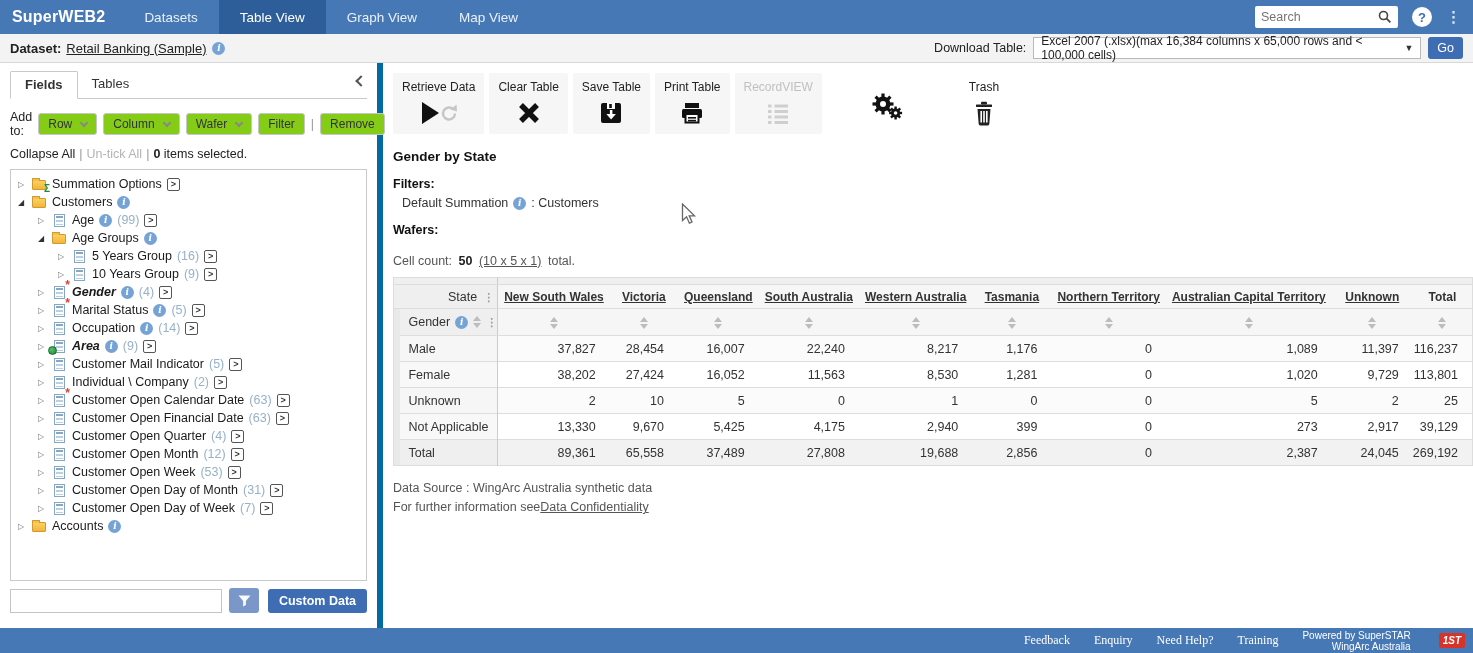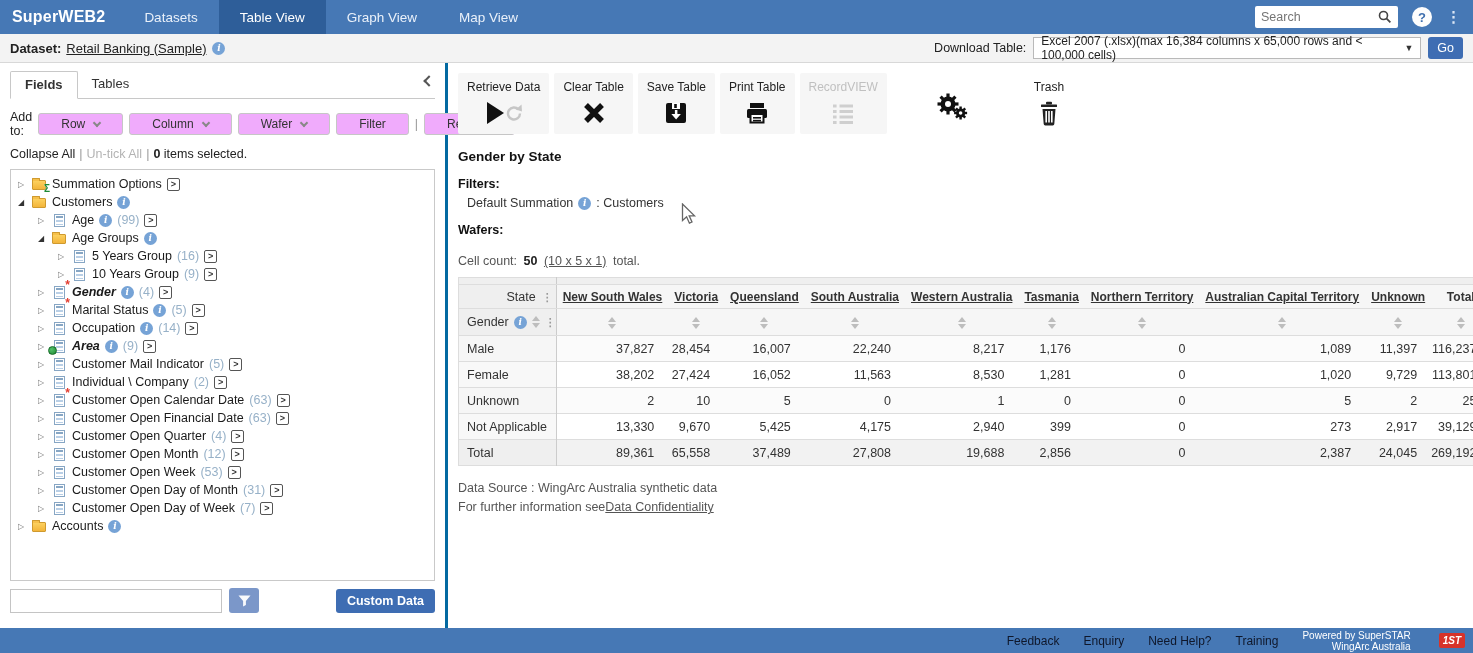--- a/index.html
+++ b/index.html
@@ -22,31 +22,31 @@
   .ds-label { font-weight:bold; margin-right:5px; }
   .ds-link { text-decoration:underline; color:#222; cursor:pointer; margin-right:6px; }
   .ds-right { margin-left:auto; display:flex; align-items:center; }
   .dl-label { font-size:12.5px; margin-right:7px; color:#222; }
   .dl-select { background:#fff; border:1px solid #b9b9b9; height:22px; display:flex; align-items:center; padding:0 7px; font-size:12px; color:#222; cursor:pointer; width:388px; justify-content:space-between; }
   .dl-caret { font-size:9px; color:#333; margin-left:8px; }
   .go-btn { margin-left:7px; background:#3e6db3; color:#fff; border:none; border-radius:3px; height:22px; padding:0 9px; font-size:12.5px; cursor:pointer; font-family:"Liberation Sans",sans-serif; }
 
   
   .main { display:flex; height:565px; }
-  .sidebar { width:448px; border-right:3px solid #0369a1; padding:8px 10px 0 10px; background:#fff; flex-shrink:0; }
+  .sidebar { width:383px; border-right:6px solid #0369a1; padding:8px 10px 0 10px; background:#fff; flex-shrink:0; }
   .content { flex:1; position:relative; padding:10px 0 0 10px; }
 
   
   .sb-tabs { display:flex; border-bottom:1px solid #c8c8c8; position:relative; }
   .sb-tab { padding:5px 14px 6px; font-size:13px; color:#333; cursor:pointer; }
   .sb-tab.active { border:1px solid #c8c8c8; border-bottom:1px solid #fff; margin-bottom:-1px; background:#fff; font-weight:bold; border-radius:2px 2px 0 0; }
   .sb-collapse { position:absolute; right:2px; top:6px; width:8px; height:8px; border-left:2px solid #555; border-bottom:2px solid #555; transform:rotate(45deg); cursor:pointer; }
 
   .addto { display:flex; align-items:center; margin:11px 0 9px; font-size:12.5px; color:#222; gap:6px; }
-  .sb-btn { background:#f0abfc; border:1px solid #c6c6c6; border-radius:3px; padding:3px 22px; font-size:12px; color:#333; cursor:pointer; display:inline-flex; align-items:center; font-family:"Liberation Sans",sans-serif; }
+  .sb-btn { background:#84cc16; border:1px solid #c6c6c6; border-radius:3px; padding:3px 9px; font-size:12px; color:#333; cursor:pointer; display:inline-flex; align-items:center; font-family:"Liberation Sans",sans-serif; }
   .sb-btn .caret { width:6px; height:6px; border-right:2px solid #888; border-bottom:2px solid #888; transform:rotate(45deg); margin-left:9px; margin-top:-3px; border-left:none; }
   .addto .pipe { color:#999; }
 
   .collapse-line { font-size:12.5px; color:#222; margin-bottom:8px; }
   .collapse-line .sep { color:#999; margin:0 4px; }
   .dim-link { color:#b3b3b3; }
   .bold0 { font-weight:bold; }
 
   
   .treebox { border:1px solid #c9c9c9; height:412px; padding:5px 3px; overflow:hidden; }
@@ -116,21 +116,21 @@
   .drow.alt td.num { background:#fbfbfb; }
   .drow.alt td.rlabel { background:#f6f6f6; }
   .drow.totalrow td { background:#f2f2f2; }
   .drow.totalrow td.rlabel { background:#efefef; }
 
   .notes { margin-top:13px; font-size:12.5px; color:#555; line-height:1.55; }
   .conf-link { text-decoration:underline; color:#555; cursor:pointer; }
 
   
   .footer { height:25px; background:#4678b5; display:flex; align-items:center; justify-content:flex-end; gap:24px; padding-right:8px; }
-  .flink { color:#0f172a; font-size:12px; cursor:pointer; }
+  .flink { color:#ffffff; font-size:12px; cursor:pointer;font-family:Liberation Serif, serif; }
   .powered { text-align:right; font-size:10px; line-height:11px; color:#fff; }
   .wlogo { background:#d7332a; color:#fff; font-weight:bold; font-style:italic; font-size:10px; border-radius:2px; padding:2px 4px; margin-left:4px; }
 
   .cursor { position:absolute; left:681px; top:203px; z-index:50; pointer-events:none; }
 </style>
 </head>
 <body>
 
 <div>
 

